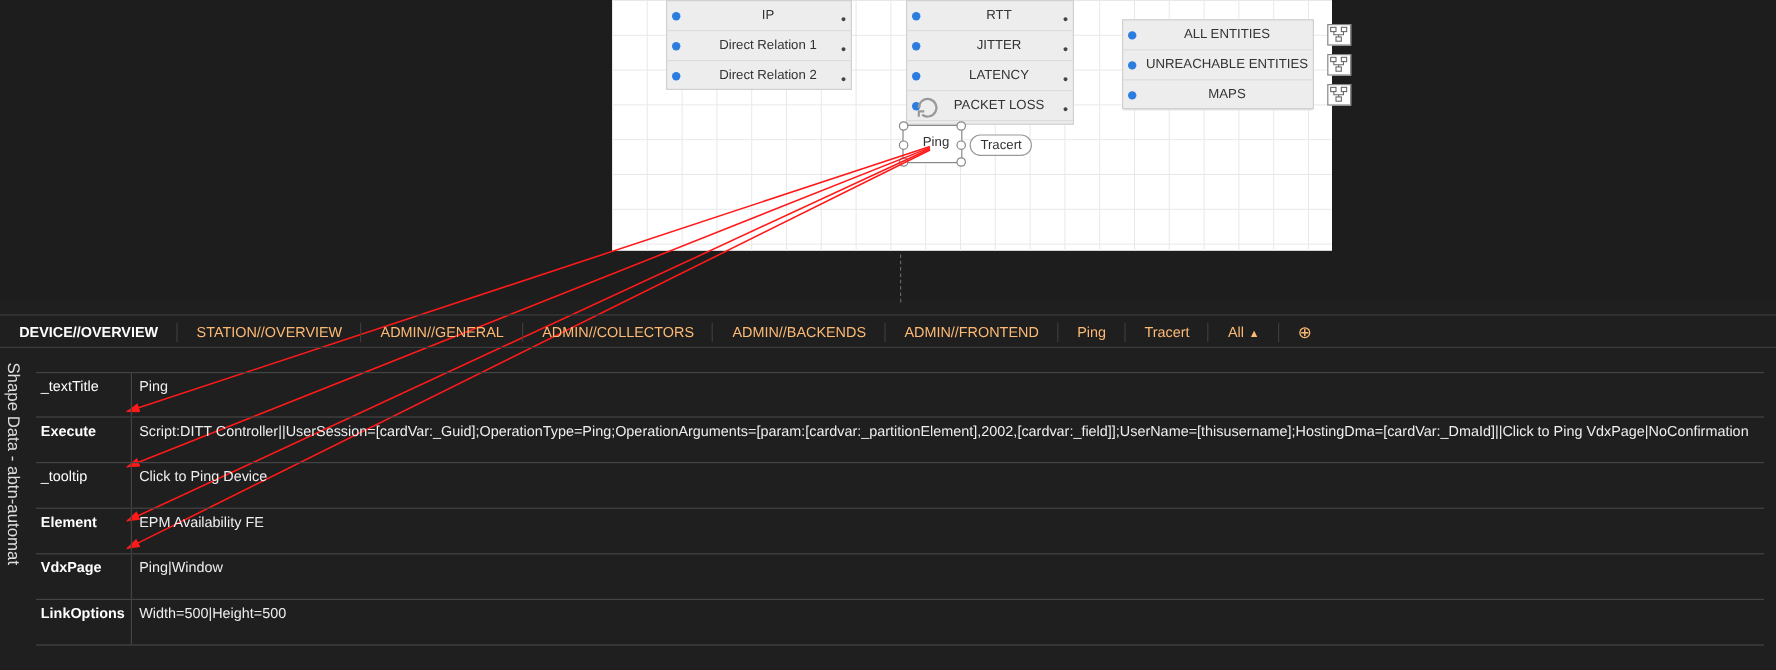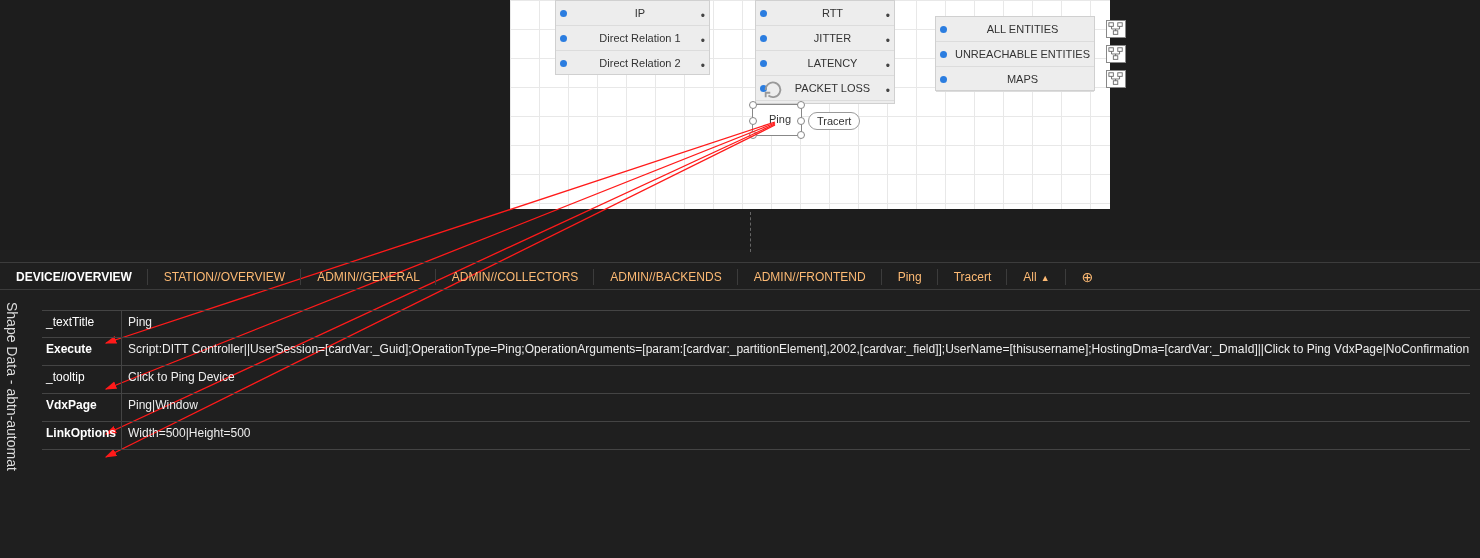--- a/index.html
+++ b/index.html
@@ -54,21 +54,21 @@
   .tab.active { color:#fff; font-weight:600; }
   .tab .sep { position:absolute; right:0; top:6px; width:1px; height:16px; background:#3c3c3c; }
   .tab-plus { width:28px; text-align:center; font-size:14px; }
   .tab .caret { font-size:9px; margin-left:4px; }
 
   
   .side-label { position:absolute; left:4px; top:302px; writing-mode:vertical-rl; text-orientation:mixed; color:#ddd; font-size:14px; }
 
   
   .proptable { position:absolute; left:30px; top:310px; width:1440px; }
-  .prow { display:flex; height:28px; line-height:22px; border-bottom:1px solid #444;margin-left:12px; }
+  .prow { display:flex; height:38px; line-height:22px; border-bottom:1px solid #444; }
   .prow:first-child { border-top:1px solid #444; }
   .pkey { width:80px; padding-left:4px; color:#fff; border-right:1px solid #444; font-size:12px; }
   .pkey.bold { font-weight:700; }
   .pval { flex:1; padding-left:6px; color:#eee; white-space:nowrap; overflow:hidden; text-overflow:clip; font-size:12px; }
 
 </style>
 </head>
 <body>
 
 <div class="root">
@@ -221,20 +221,24 @@
     </div>
     <div class="prow">
       <div class="pkey bold">Execute</div>
       <div class="pval">Script:DITT Controller||UserSession=[cardVar:_Guid];OperationType=Ping;OperationArguments=[param:[cardvar:_partitionElement],2002,[cardvar:_field]];UserName=[thisusername];HostingDma=[cardVar:_DmaId]||Click to Ping VdxPage|NoConfirmation</div>
     </div>
     <div class="prow">
       <div class="pkey">_tooltip</div>
       <div class="pval">Click to Ping Device</div>
     </div>
     <div class="prow">
+      <div class="pkey bold">Element</div>
+      <div class="pval">EPM Availability FE</div>
+    </div>
+    <div class="prow">
       <div class="pkey bold">VdxPage</div>
       <div class="pval">Ping|Window</div>
     </div>
     <div class="prow">
       <div class="pkey bold">LinkOptions</div>
       <div class="pval">Width=500|Height=500</div>
     </div>
   </div>
 
 </div>

